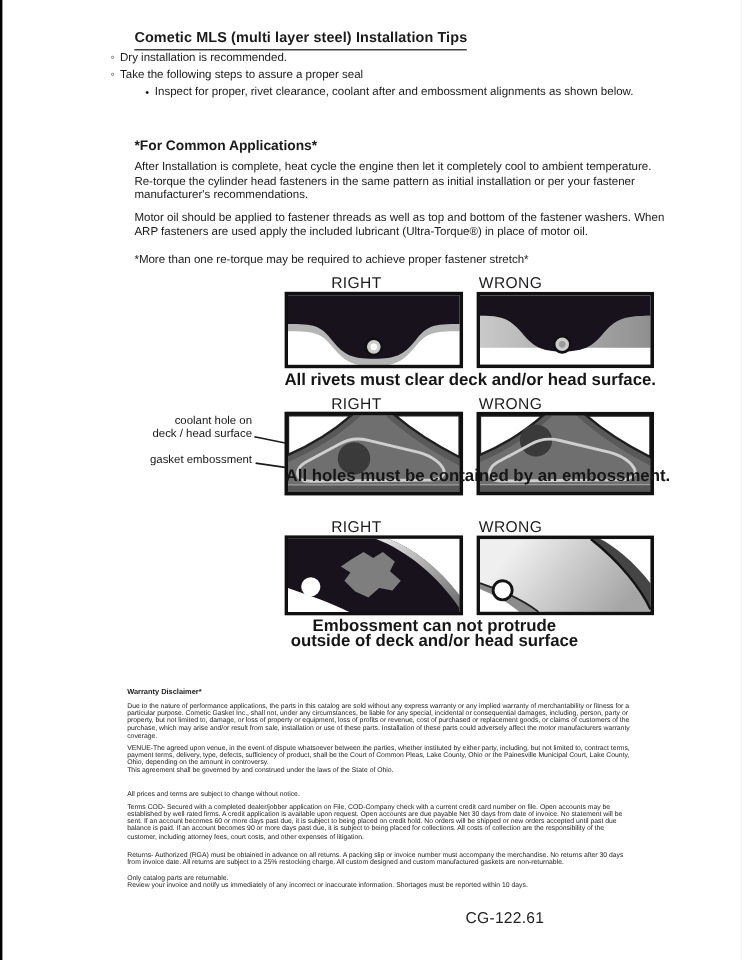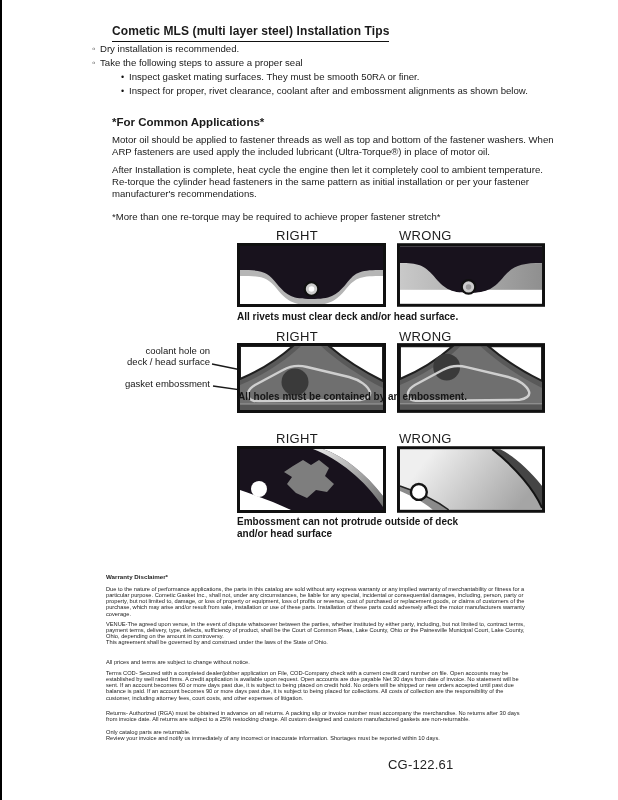--- a/index.html
+++ b/index.html
@@ -26,21 +26,21 @@
 
   .diesel { position:absolute; left:112px; top:116px; width:442px; }
   .diesel h2 { font-size:11.5px; font-weight:bold; margin-bottom:6px; }
   .diesel p  { font-size:9.6px; line-height:11.7px; margin-bottom:7px; }
   .diesel p.note { margin-top:11px; }
 
   .fig-label { position:absolute; font-size:13px; color:#1d1d1d; letter-spacing:0.3px; }
   .fig-label.r { left:227px; width:140px; text-align:center; }
   .fig-label.w { left:399px; }
   .panel { position:absolute; display:block; }
-  .fig-caption { position:absolute; font-size:10px; font-weight:bold; color:#161616; line-height:11.5px; }
+  .fig-caption { position:absolute; font-size:14px; font-weight:bold; color:#161616; line-height:11.5px;text-align:center; }
 
   .ann { position:absolute; left:100px; width:110px; text-align:right;
          font-size:9.5px; line-height:10.8px; color:#161616; }
   .leader-svg { position:absolute; left:105px; top:340px; pointer-events:none; }
 
   .warranty-block { position:absolute; left:106px; width:420px;
          font-size:5.7px; line-height:6.15px; color:#222; }
   .warranty-heading { font-weight:bold; font-size:6.2px; }
   .wline { display:block; }
 
@@ -52,30 +52,29 @@
 <div class="page">
   <div class="left-edge"></div>
 
   <h1 class="title">Cometic MLS (multi layer steel) Installation Tips</h1>
 
   <ul class="tips">
     <li><span>Dry installation is recommended.</span></li>
     <li>
       <span>Take the following steps to assure a proper seal</span>
       <ul class="subtips">
-        <li><span>Inspect gasket mating surfaces.  They must be smooth 50RA or finer.</span></li>
         <li><span>Inspect for proper, rivet clearance, coolant after and embossment alignments as shown below.</span></li>
       </ul>
     </li>
   </ul>
 
   <section class="diesel">
     <h2>*For Common Applications*</h2>
+    <p>After Installation is complete, heat cycle the engine then let it completely cool to ambient temperature. Re-torque the cylinder head fasteners in the same pattern as initial installation or per your fastener manufacturer's recommendations.</p>
     <p>Motor oil should be applied to fastener threads as well as top and bottom of the fastener washers. When ARP fasteners are used apply the included lubricant (Ultra-Torque®) in place of motor oil.</p>
-    <p>After Installation is complete, heat cycle the engine then let it completely cool to ambient temperature. Re-torque the cylinder head fasteners in the same pattern as initial installation or per your fastener manufacturer's recommendations.</p>
     <p class="note">*More than one re-torque may be required to achieve proper fastener stretch*</p>
   </section>
 
   <div>
     <div class="fig-label r" style="top:228px;">RIGHT</div>
     <div class="fig-label w" style="top:228px;">WRONG</div>
 
     <svg class="panel" style="left:237px; top:243px;" width="149" height="64" viewBox="0 0 149 64">
       <rect x="0" y="0" width="149" height="64" fill="#ffffff"></rect>
       <path d="M3,27 H146 V33 C124,33 119,34 109,46 C99,58 93,62 74.5,62 C56,62 50,58 40,46 C30,34 25,33 3,33 Z" fill="#b5b5b5"></path>

